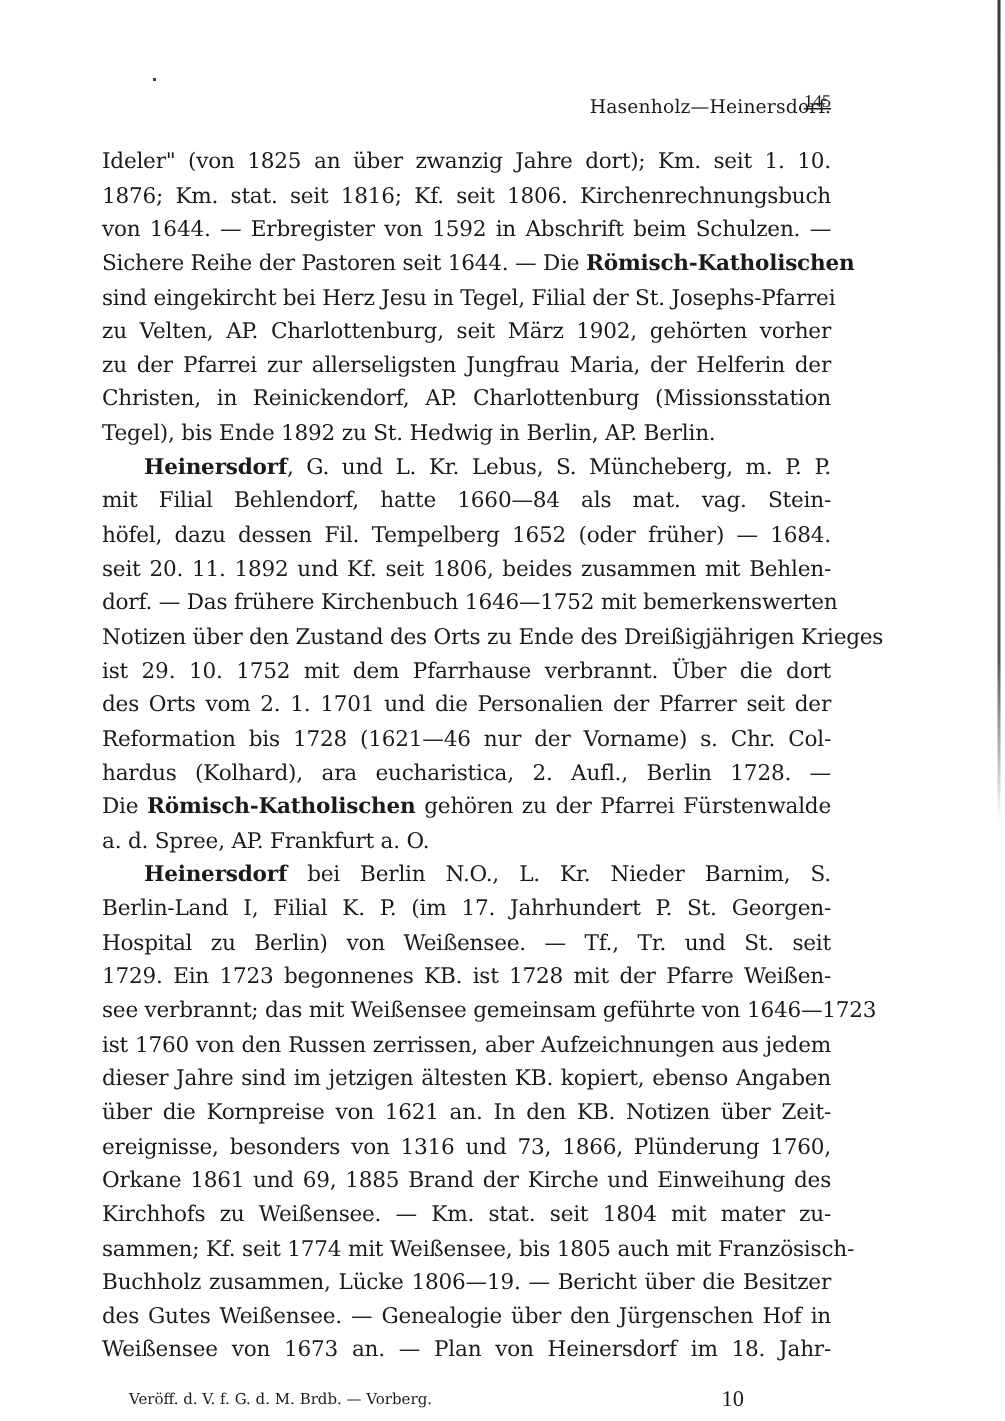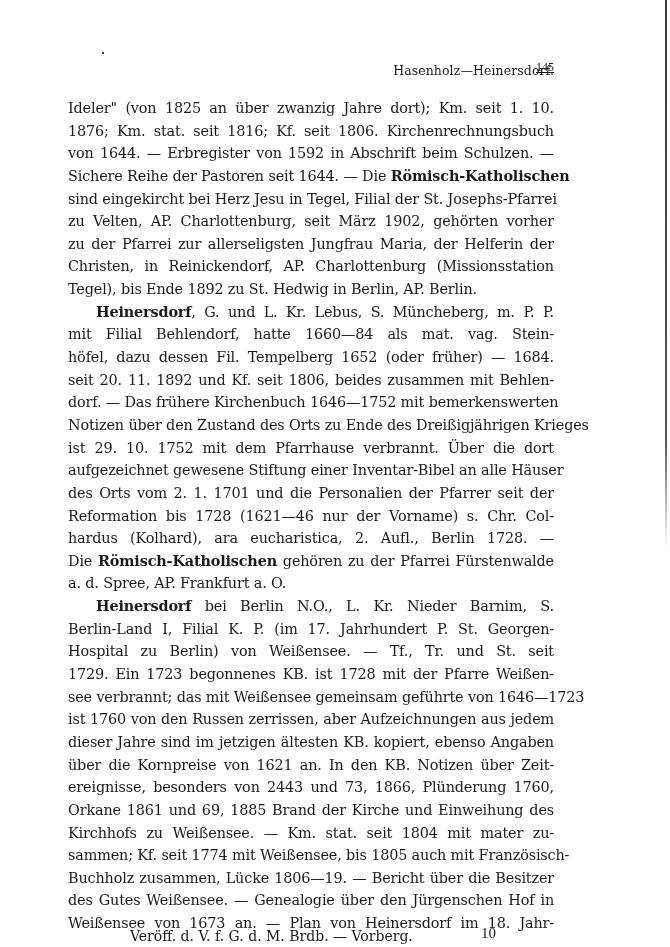--- a/index.html
+++ b/index.html
@@ -35,21 +35,21 @@
     text-align: justify; text-align-last: left;
     letter-spacing: -0.15px;
   }
   .line { display: block; white-space: nowrap; text-align: justify; text-align-last: justify; height: 22.65px; overflow: visible; }
   .line.last { text-align-last: left; }
   .line.indent { padding-left: 28px; }
   .bold { font-weight: bold; margin-top: 31px; }
   .footer {
     position: absolute; left: 18px; top: 868px; width: 470px; font-size: 11px;
   }
-  .footer .sig { position: absolute; left: 0; top: 0; font-family: "DejaVu Serif", serif; font-size: 14px; margin-left: 44px; }
+  .footer .sig { position: absolute; left: 0; top: 0; font-family: "DejaVu Serif", serif; font-size: 10px; }
   .footer .sheet { position: absolute; left: 395px; top: -3px; font-family: Liberation Serif, serif; font-size: 15px; }
 </style>
 </head>
 <body>
 
 <div class="speck"></div>
 <div class="edge-line"></div>
 
 <div class="page">
   <div class="running-head">
@@ -72,38 +72,37 @@
     </div>
 
     <div>
       <span class="line indent"><span class="bold">Heinersdorf</span><span>, G. und L. Kr. Lebus, S. Müncheberg, m. P. P.</span></span>
       <span class="line">mit Filial Behlendorf, hatte 1660—84 als mat. vag. Stein-</span>
       <span class="line">höfel, dazu dessen Fil. Tempelberg 1652 (oder früher) — 1684.</span>
       <span class="line">seit 20. 11. 1892 und Kf. seit 1806, beides zusammen mit Behlen-</span>
       <span class="line">dorf. — Das frühere Kirchenbuch 1646—1752 mit bemerkenswerten</span>
       <span class="line">Notizen über den Zustand des Orts zu Ende des Dreißigjährigen Krieges</span>
       <span class="line">ist 29. 10. 1752 mit dem Pfarrhause verbrannt. Über die dort</span>
-      <span class="line">aufgezeichnet gewesene Stiftung einer Inventar-Bibel an alle Häuser</span>
       <span class="line">des Orts vom 2. 1. 1701 und die Personalien der Pfarrer seit der</span>
       <span class="line">Reformation bis 1728 (1621—46 nur der Vorname) s. Chr. Col-</span>
       <span class="line">hardus (Kolhard), ara eucharistica, 2. Aufl., Berlin 1728. —</span>
       <span class="line">Die <span class="bold">Römisch-Katholischen</span> gehören zu der Pfarrei Fürstenwalde</span>
       <span class="line last">a. d. Spree, AP. Frankfurt a. O.</span>
     </div>
 
     <div>
       <span class="line indent"><span class="bold">Heinersdorf</span><span> bei Berlin N.O., L. Kr. Nieder Barnim, S.</span></span>
       <span class="line">Berlin-Land I, Filial K. P. (im 17. Jahrhundert P. St. Georgen-</span>
       <span class="line">Hospital zu Berlin) von Weißensee. — Tf., Tr. und St. seit</span>
       <span class="line">1729. Ein 1723 begonnenes KB. ist 1728 mit der Pfarre Weißen-</span>
       <span class="line">see verbrannt; das mit Weißensee gemeinsam geführte von 1646—1723</span>
       <span class="line">ist 1760 von den Russen zerrissen, aber Aufzeichnungen aus jedem</span>
       <span class="line">dieser Jahre sind im jetzigen ältesten KB. kopiert, ebenso Angaben</span>
       <span class="line">über die Kornpreise von 1621 an. In den KB. Notizen über Zeit-</span>
-      <span class="line">ereignisse, besonders von 2443 und 73, 1866, Plünderung 1760,</span>
+      <span class="line">ereignisse, besonders von 1316 und 73, 1866, Plünderung 1760,</span>
       <span class="line">Orkane 1861 und 69, 1885 Brand der Kirche und Einweihung des</span>
       <span class="line">Kirchhofs zu Weißensee. — Km. stat. seit 1804 mit mater zu-</span>
       <span class="line">sammen; Kf. seit 1774 mit Weißensee, bis 1805 auch mit Französisch-</span>
       <span class="line">Buchholz zusammen, Lücke 1806—19. — Bericht über die Besitzer</span>
       <span class="line">des Gutes Weißensee. — Genealogie über den Jürgenschen Hof in</span>
       <span class="line">Weißensee von 1673 an. — Plan von Heinersdorf im 18. Jahr-</span>
 
     </div>
   </div>
 

